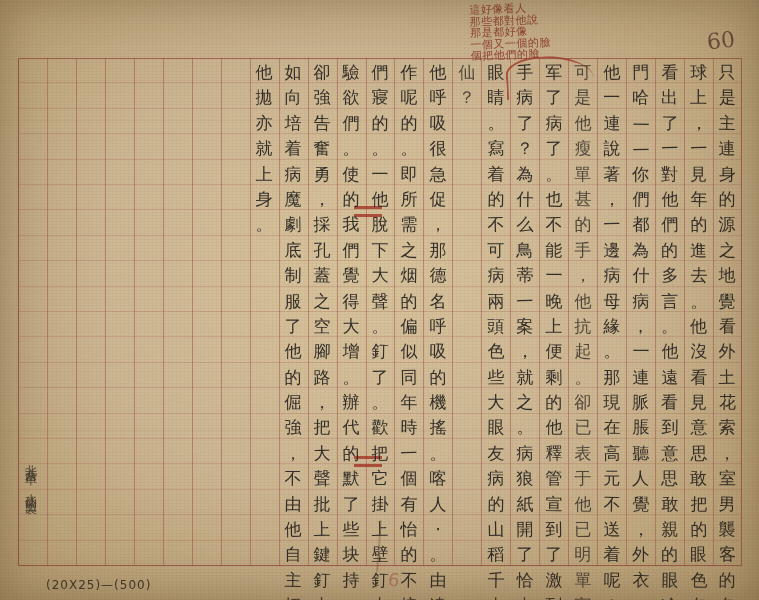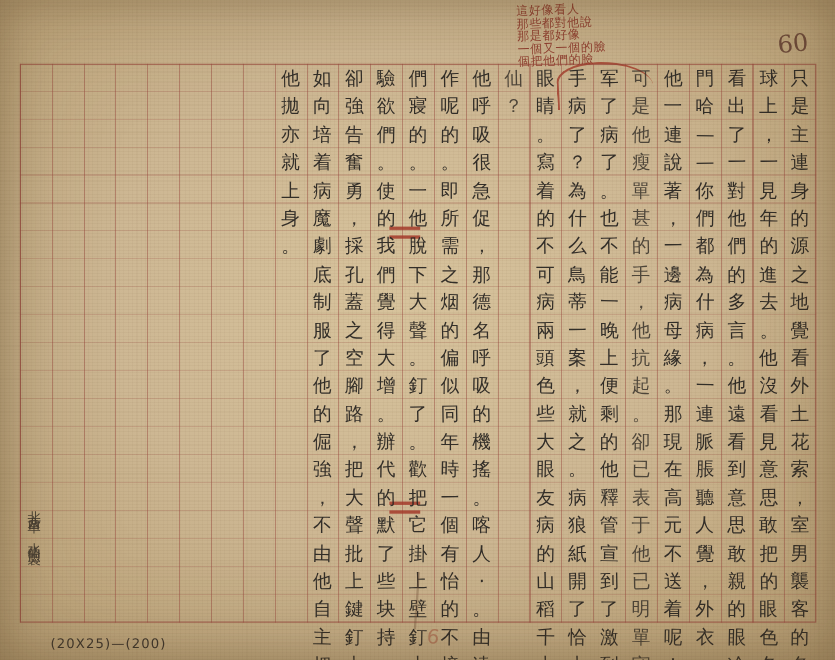--- a/index.html
+++ b/index.html
@@ -555,18 +555,18 @@
           <div class="ch" style="transform: rotate(1deg);">亦</div>
           <div class="ch" style="transform: rotate(-1deg);">就</div>
           <div class="ch" style="transform: rotate(0deg);">上</div>
           <div class="ch" style="transform: rotate(1deg);">身</div>
           <div class="ch" style="transform: rotate(-1deg);">。</div>
         </div>
       </div>
   </div>
 
   <div id="publisher">北京西单 水仙照製</div>
-  <div id="caption">(20X25)—(200)</div>
+  <div id="caption">(20X25)—(500)</div>
   <div id="bottom-mark">6</div>
   <div id="bottom-mark2"></div>
 
   <div id="edgedark"></div>
 </div>
 
 </body></html>

